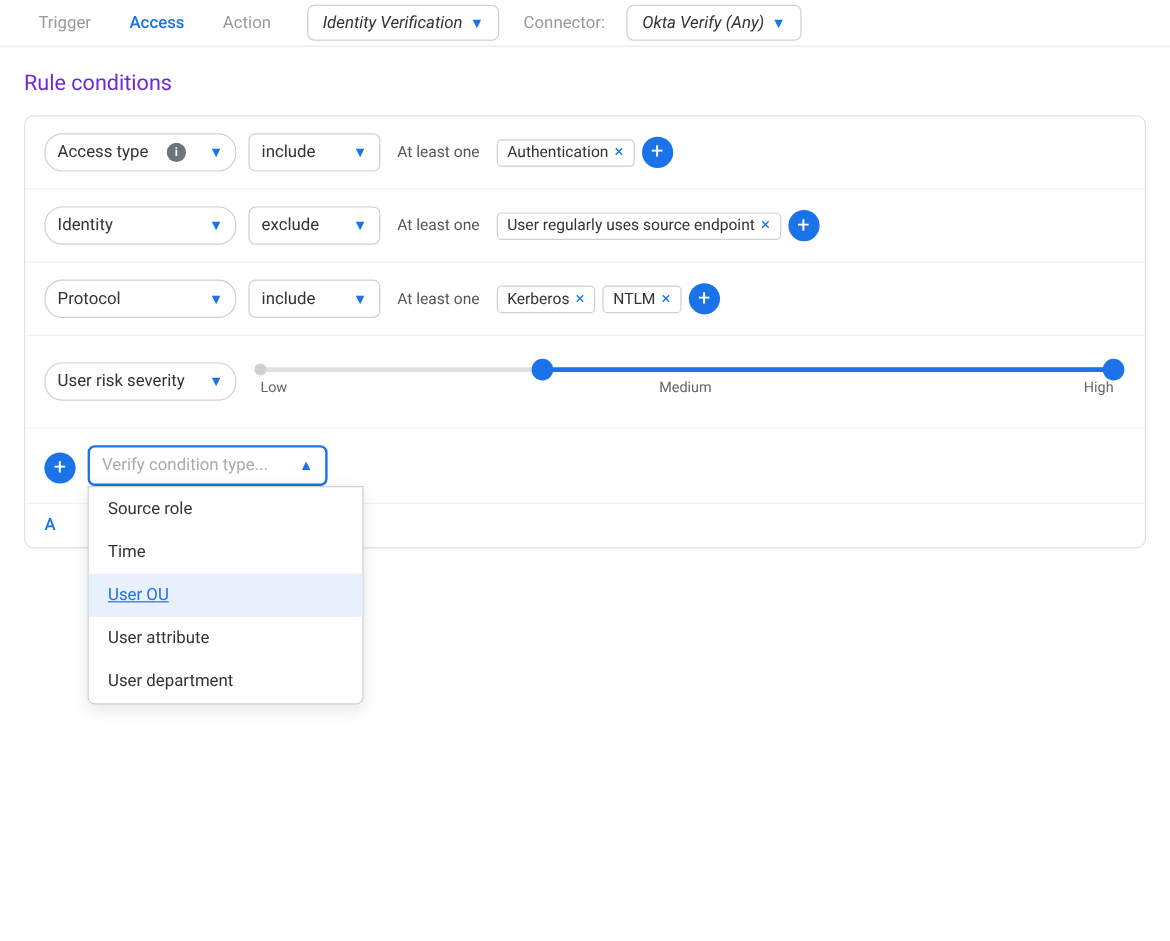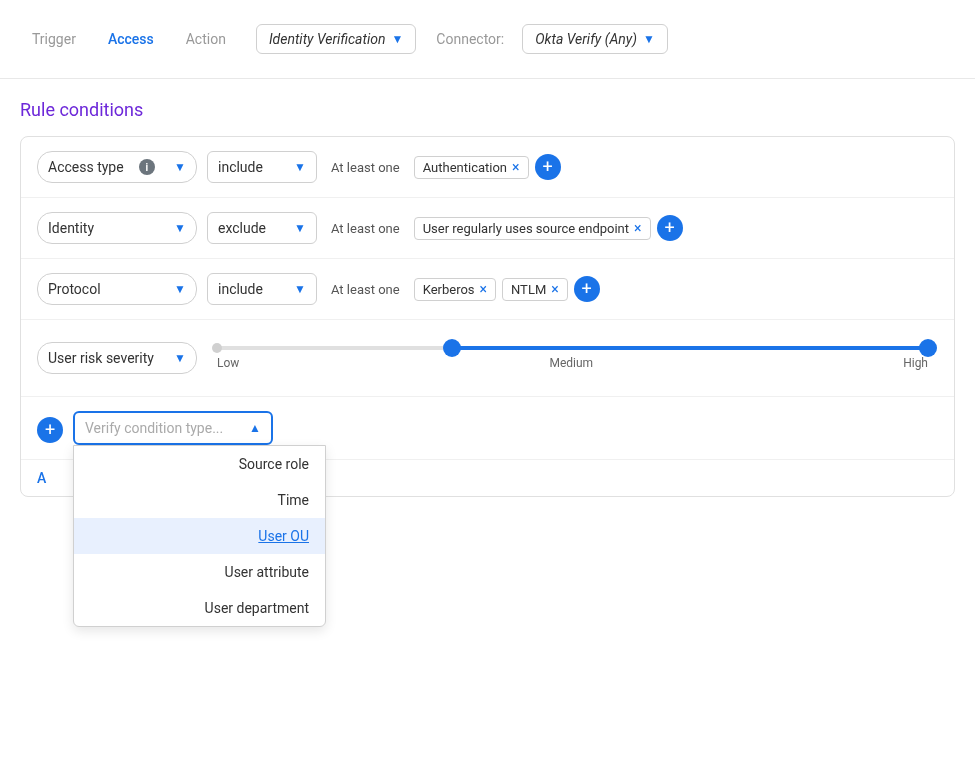--- a/index.html
+++ b/index.html
@@ -9,21 +9,21 @@
       background: #fff;
       color: #333;
       width: 975px;
       min-height: 784px;
     }
 
     
     .top-nav {
       display: flex;
       align-items: center;
-      padding: 24px 20px;
+      padding: 4px 20px;
       border-bottom: 1px solid #e8e8e8;
       gap: 8px;
       background: #fff;
     }
     .nav-tab {
       padding: 6px 12px;
       font-size: 14px;
       color: #999;
       cursor: pointer;
       border-radius: 4px;
@@ -263,27 +263,26 @@
     .select-condition-input .chevron-up {
       color: #1a73e8;
       font-size: 12px;
     }
 
     
     .dropdown-menu {
       position: absolute;
       top: 100%;
       left: 0;
-      width: 253px;
+      width: 230px;
       background: #fff;
       border: 1px solid #d0d0d0;
       border-radius: 0 0 6px 6px;
       z-index: 100;
       box-shadow: 0 4px 12px rgba(0,0,0,0.1);
-      text-align: right;
     }
     .dropdown-menu-item {
       padding: 10px 16px;
       font-size: 14px;
       color: #333;
       cursor: pointer;
     }
     .dropdown-menu-item:hover, .dropdown-menu-item.selected {
       background: #e8f0fe;
       color: #1a73e8;

